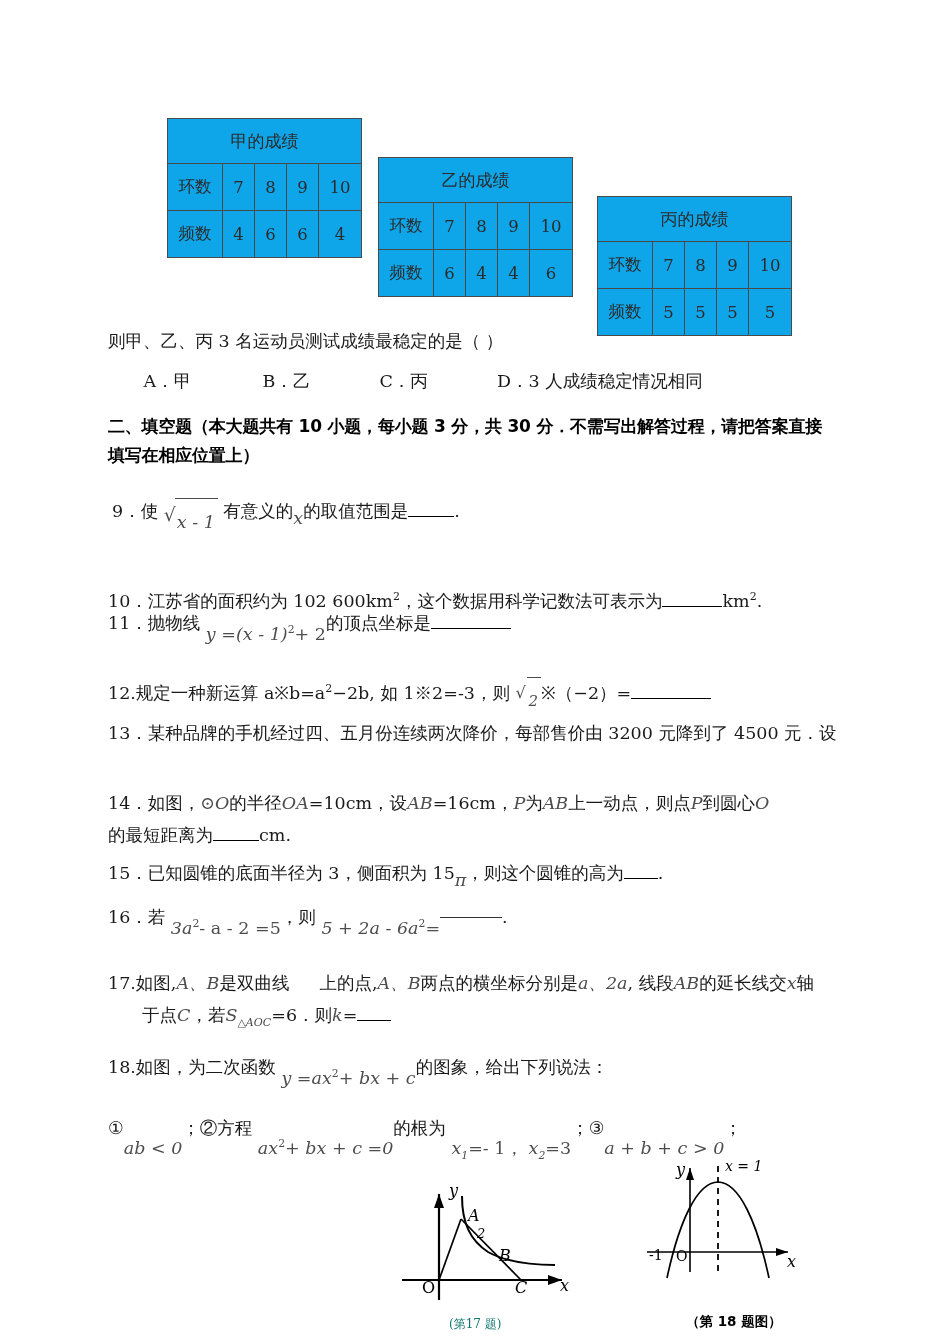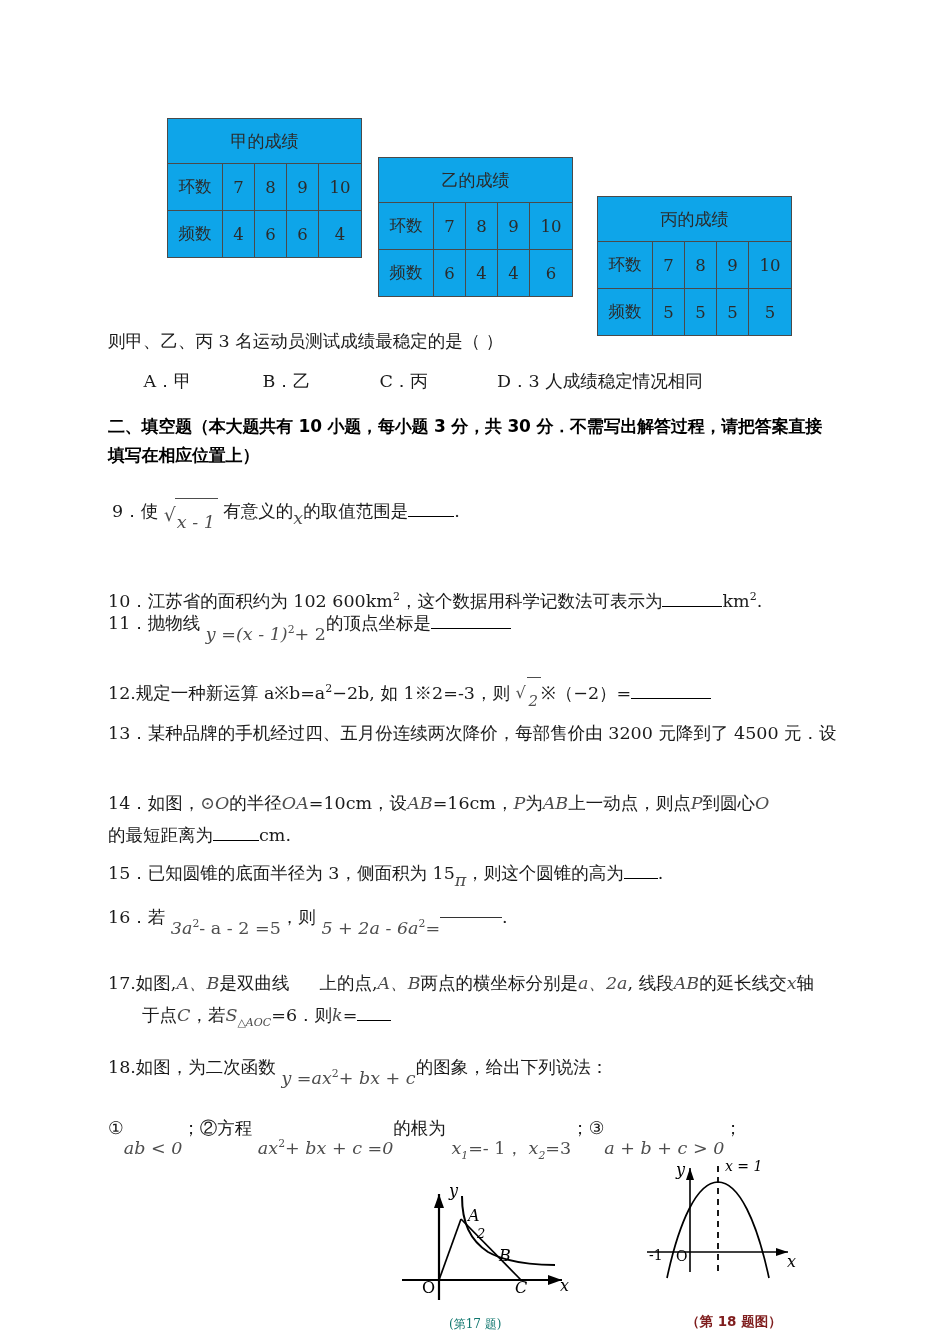--- a/index.html
+++ b/index.html
@@ -146,21 +146,21 @@
     position: absolute;
     font-size: 12px;
     color: #0f766e;
     white-space: nowrap;
   }
   .fig-cap-b {
     position: absolute;
     font-family: "DejaVu Sans", "Liberation Sans", sans-serif;
     font-weight: bold;
     font-size: 13.5px;
-    color: #7f1d1d;
+    color: #000000;
     white-space: nowrap;
   }
   .axis-lbl {
     position: absolute;
     font-family: "DejaVu Serif", "Liberation Serif", serif;
     font-style: italic;
     font-size: 16px;
     color: #000;
   }
   .axis-lbl.sm { font-size: 13px; }

